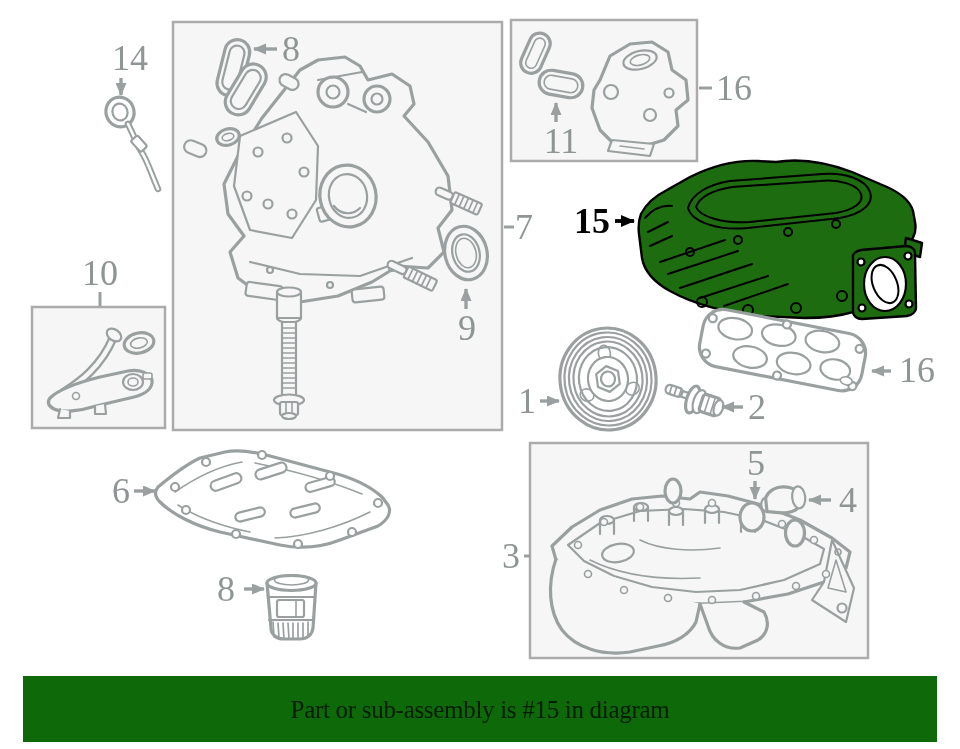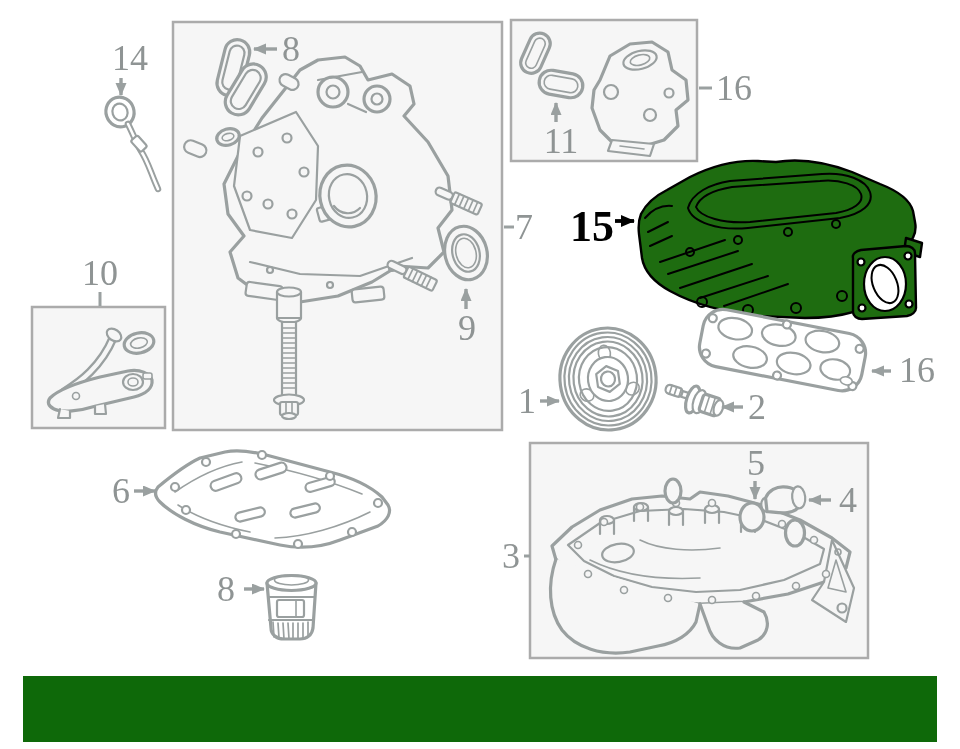--- a/index.html
+++ b/index.html
@@ -17,21 +17,21 @@
   .gl{fill:none;stroke:var(--hl-stroke,#000);stroke-width:2;stroke-linecap:round;stroke-linejoin:round;}
   .gw{fill:#fff;stroke:var(--hl-stroke,#000);stroke-width:2.2;}
   
   .arrow{stroke:var(--line,#9aa0a0);stroke-width:3.4;fill:none;}
   .conn{stroke:var(--line,#9aa0a0);stroke-width:3;fill:none;}
   .arrowb{stroke:#000;stroke-width:3.8;fill:none;}
   .mk{fill:var(--line,#9aa0a0)}.mkb{fill:#000}
   
   .callout{position:absolute;transform:translate(-50%,-50%);font-size:36px;line-height:1;
            color:var(--label,#8f9494);user-select:none;white-space:nowrap;}
-  .callout.hl{color:#000;font-weight:600;font-size:44px;margin-top:6px;}
+  .callout.hl{color:#000;font-weight:600;font-size:36px;}
   
   .banner{position:absolute;left:23px;top:676px;width:914px;height:66px;
           background:var(--banner-bg,#0e6909);color:var(--banner-text,#000);
           display:flex;flex-direction:column;justify-content:center;text-align:center;
           font-size:25px;line-height:31px;letter-spacing:-0.3px;}
 </style>
 </head>
 <body style="background: rgb(255, 255, 255);">
 
 <div id="canvas">
@@ -343,15 +343,16 @@
   <div class="callout" style="left:527px;top:401px">1</div>
   <div class="callout" style="left:757px;top:407px">2</div>
   <div class="callout" style="left:917px;top:370px">16</div>
   <div class="callout" style="left:121px;top:491px">6</div>
   <div class="callout" style="left:226px;top:589px">8</div>
   <div class="callout" style="left:511px;top:556px">3</div>
   <div class="callout" style="left:756px;top:463px">5</div>
   <div class="callout" style="left:848px;top:500px">4</div>
 
   <div class="banner">
+    <div>Part or sub-assembly is #15 in diagram</div>
   </div>
 
 </div>
 
 </body></html>

